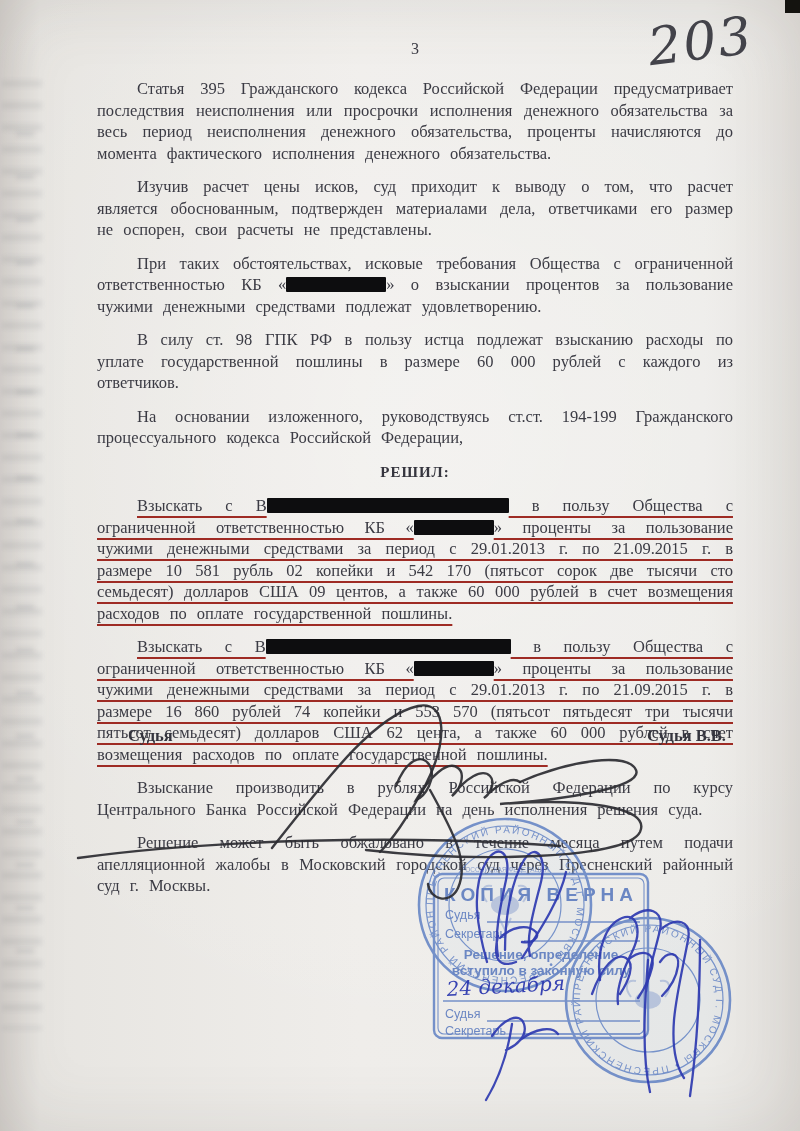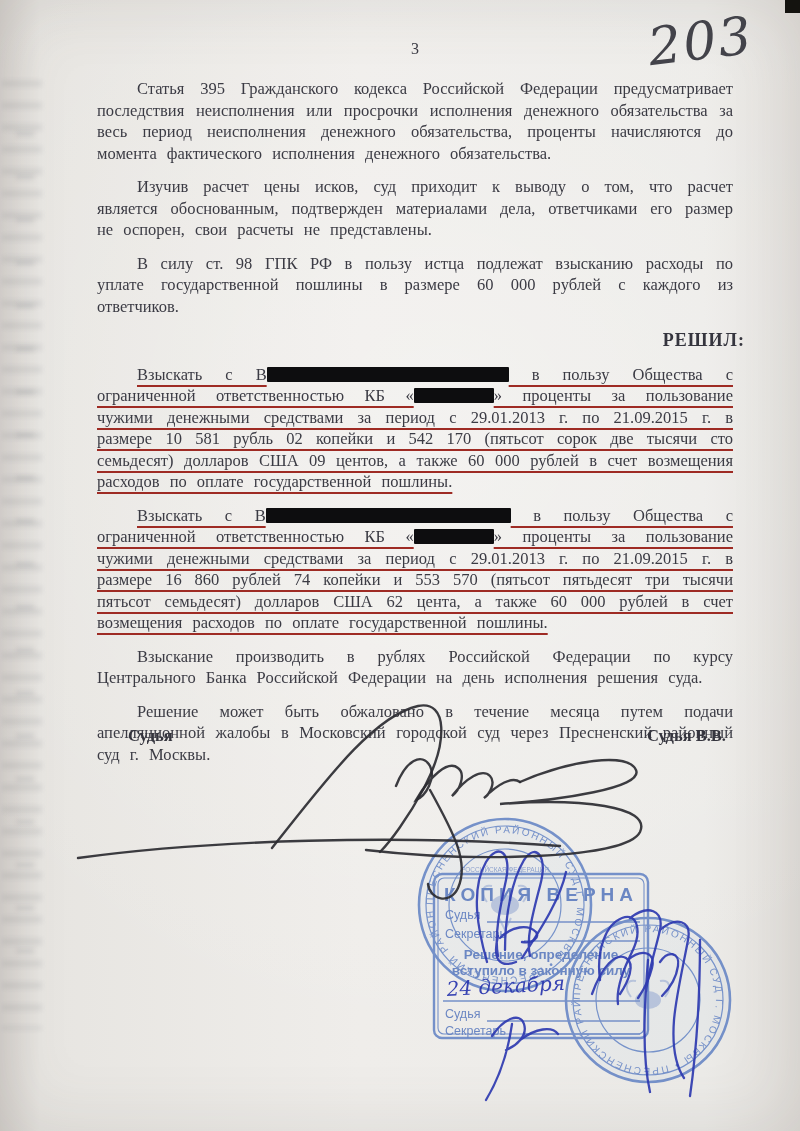--- a/index.html
+++ b/index.html
@@ -42,21 +42,21 @@
     transform:rotate(-7deg);letter-spacing:2px;line-height:70px;text-align:center;
   }
 
   .textblock{
     position:absolute;top:66px;left:85px;width:660px;
     font-size:16.5px;line-height:21.5px;text-align:justify;
     word-spacing:6px;color:#3b3b44;
   }
   p.para{margin:12px;text-indent:40px;}
   h2.ruling{
-    margin:13px 0 12px;text-align:right;font-size:18px;
+    margin:13px 0 12px;text-align:center;font-size:15px;
     font-weight:bold;letter-spacing:1px;color:#35353e;
   }
   p.red{
     text-decoration-line:underline;
     text-decoration-color:#9e2b24;
     text-decoration-thickness:2.2px;
     text-underline-offset:4.5px;
     text-decoration-skip-ink:none;
   }
   .redact{
@@ -90,21 +90,23 @@
   <div class="bleed"></div>
   <div class="bleed2"></div>
   <div class="corner-mark"></div>
 
   <div class="pageno">3</div>
   <div class="folio">203</div>
 
   <main class="textblock">
     <p class="para">Статья 395 Гражданского кодекса Российской Федерации предусматривает последствия неисполнения или просрочки исполнения денежного обязательства за весь период неисполнения денежного обязательства, проценты начисляются до момента фактического исполнения денежного обязательства.</p>
     <p class="para">Изучив расчет цены исков, суд приходит к выводу о том, что расчет является обоснованным, подтвержден материалами дела, ответчиками его размер не оспорен, свои расчеты не представлены.</p>
+    <p class="para"><span>При таких обстоятельствах, исковые требования Общества с ограниченной ответственностью КБ «</span><span class="redact" style="width:100px"></span><span>» о взыскании процентов за пользование чужими денежными средствами подлежат удовлетворению.</span></p>
     <p class="para">В силу ст. 98 ГПК РФ в пользу истца подлежат взысканию расходы по уплате государственной пошлины в размере 60 000 рублей с каждого из ответчиков.</p>
+    <p class="para">На основании изложенного, руководствуясь ст.ст. 194-199 Гражданского процессуального кодекса Российской Федерации,</p>
 
     <h2 class="ruling">РЕШИЛ:</h2>
 
 
     <p class="para red"><span>Взыскать с В</span><span class="redact" style="width:242px"></span><span> в пользу Общества с ограниченной ответственностью КБ «</span><span class="redact" style="width:80px"></span><span>» проценты за пользование чужими денежными средствами за период с 29.01.2013 г. по 21.09.2015 г. в размере 10 581 рубль 02 копейки и 542 170 (пятьсот сорок две тысячи сто семьдесят) долларов США 09 центов, а также 60 000 рублей в счет возмещения расходов по оплате государственной пошлины.</span></p>
 
     <p class="para red"><span>Взыскать с В</span><span class="redact" style="width:245px"></span><span> в пользу Общества с ограниченной ответственностью КБ «</span><span class="redact" style="width:80px"></span><span>» проценты за пользование чужими денежными средствами за период с 29.01.2013 г. по 21.09.2015 г. в размере 16 860 рублей 74 копейки и 553 570 (пятьсот пятьдесят три тысячи пятьсот семьдесят) долларов США 62 цента, а также 60 000 рублей в счет возмещения расходов по оплате государственной пошлины.</span></p>
 
     <p class="para">Взыскание производить в рублях Российской Федерации по курсу Центрального Банка Российской Федерации на день исполнения решения суда.</p>
     <p class="para mt">Решение может быть обжаловано в течение месяца путем подачи апелляционной жалобы в Московский городской суд через Пресненский районный суд г. Москвы.</p>

